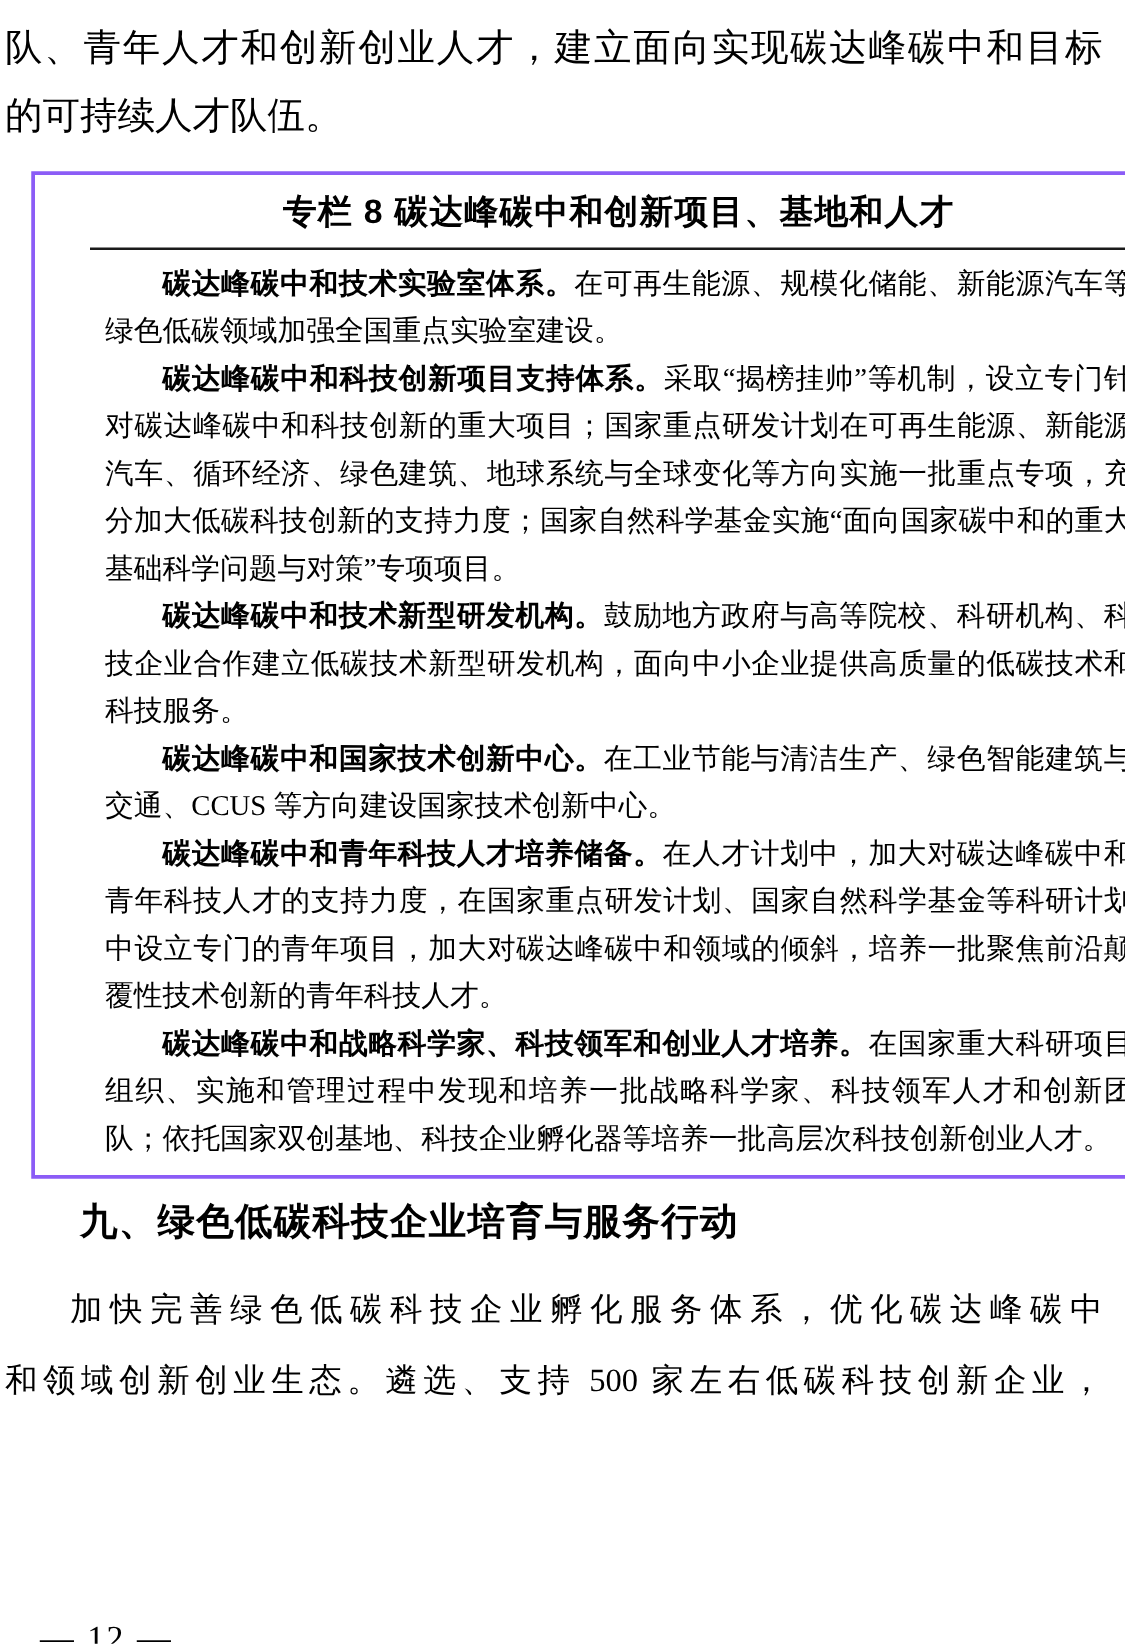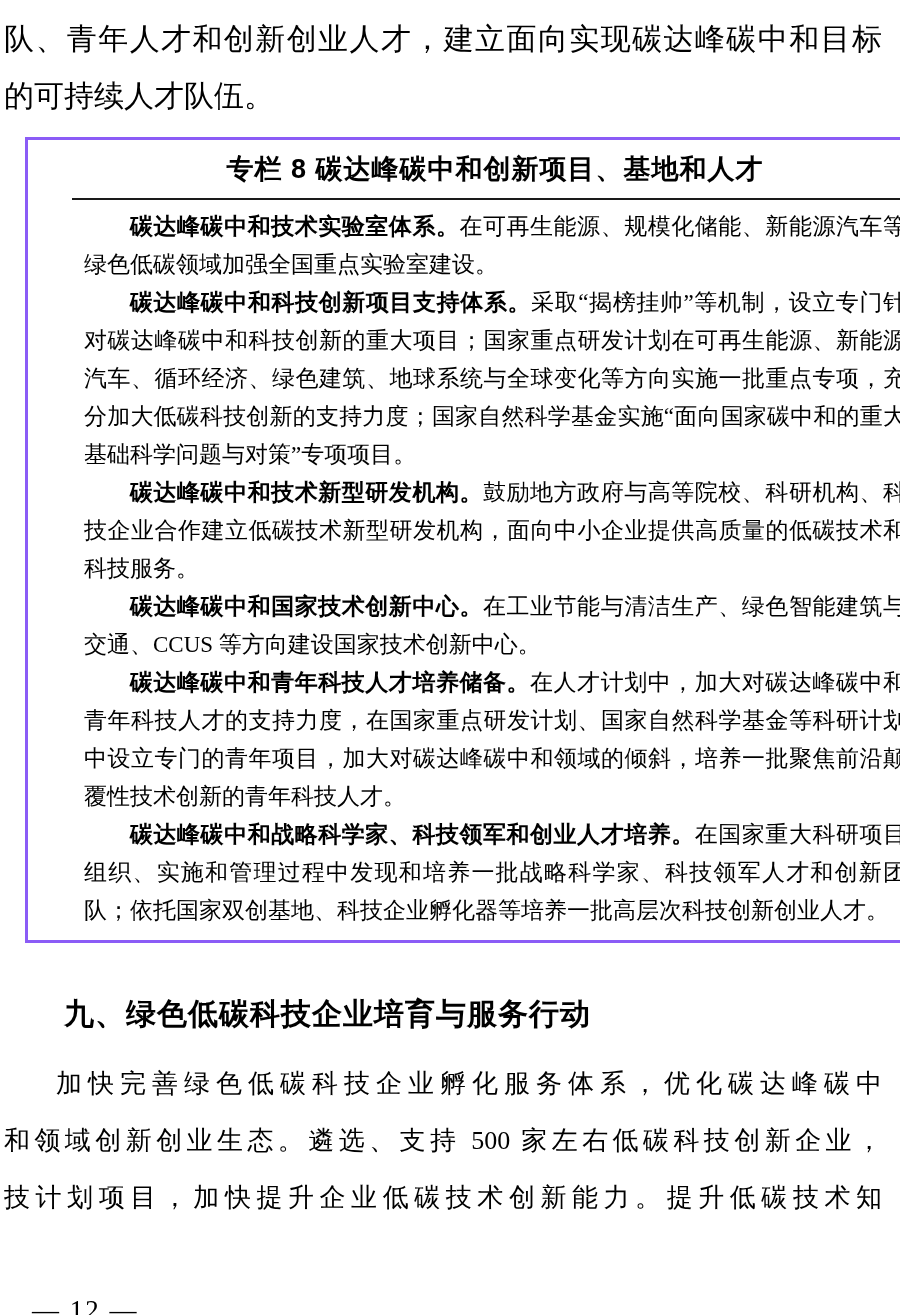--- a/index.html
+++ b/index.html
@@ -10,21 +10,21 @@
     font-family:"Liberation Serif","DejaVu Serif",serif;
     overflow:hidden;
     position:relative;
   }
   .page{width:892px;height:1315px;position:relative;}
 
   
   .intro{padding:10px 6px 0 4px;font-size:30px;line-height:57px;}
   .intro .line{width:878px;word-break:break-all;}
   .line.full{text-align:justify;text-align-last:justify;}
-  .line.end{text-align:left;}
+  .line.end{text-align:left;font-family:Liberation Mono, monospace;}
 
   
   .box{
     margin:13px 0 0 25px;
     width:846px;
     border:3px solid #8b5cf6;
     box-sizing:content-box;
     padding-left:44px;
   }
   .box-title{
@@ -44,21 +44,21 @@
   }
   .box-para{
     margin:0;
     text-indent:2em;
     word-break:break-all;
   }
   .box-para .lead{font-weight:bold;}
 
   
   .heading{
-    margin:54px 0 0 64px;
+    margin:18px 0 0 64px;
     font-family:"Liberation Sans","DejaVu Sans",sans-serif;
     font-weight:bold;
     font-size:30px;
     line-height:34px;
     letter-spacing:1px;
   }
 
   
   .main-para{margin:24px 6px 0 4px;font-size:26px;line-height:57px;}
   .main-para .line{width:878px;word-break:break-all;}
@@ -99,18 +99,17 @@
   </div>
 
   <div class="heading">九、绿色低碳科技企业培育与服务行动</div>
 
   <div class="main-para" id="main-para">
   <div class="line full first">加快完善绿色低碳科技企业孵化服务体系，优化碳达峰碳中</div>
 
   <div class="line full">和领域创新创业生态。遴选、支持 500 家左右低碳科技创新企业，</div>
 
 
-  <div class="line full">技计划项目，加快提升企业低碳技术创新能力。提升低碳技术知</div>
 </div>
 
   <div class="footer">— 12 —</div>
 
 </div>
 
 </body></html>

